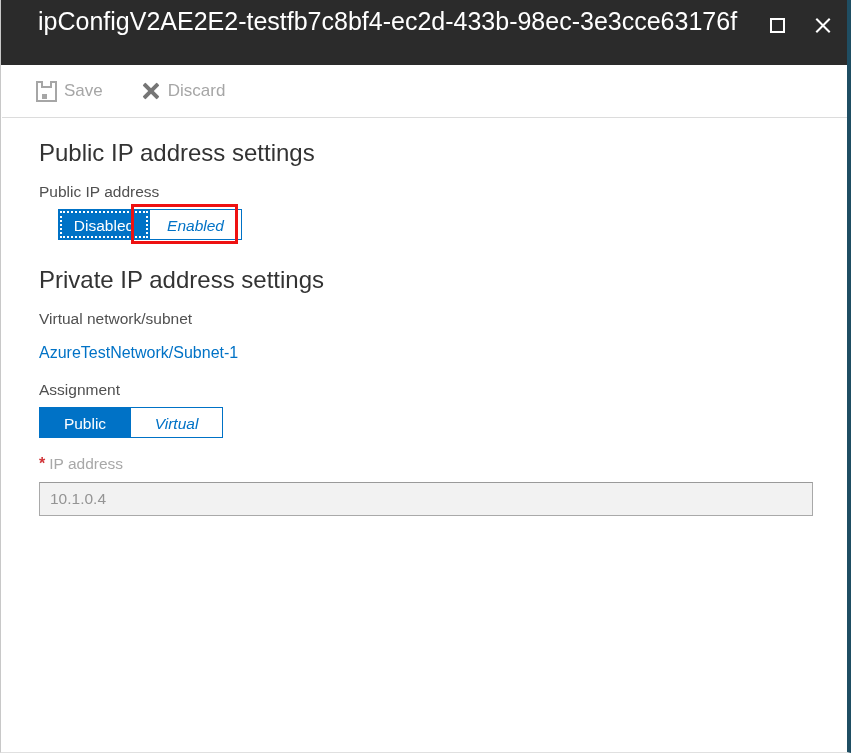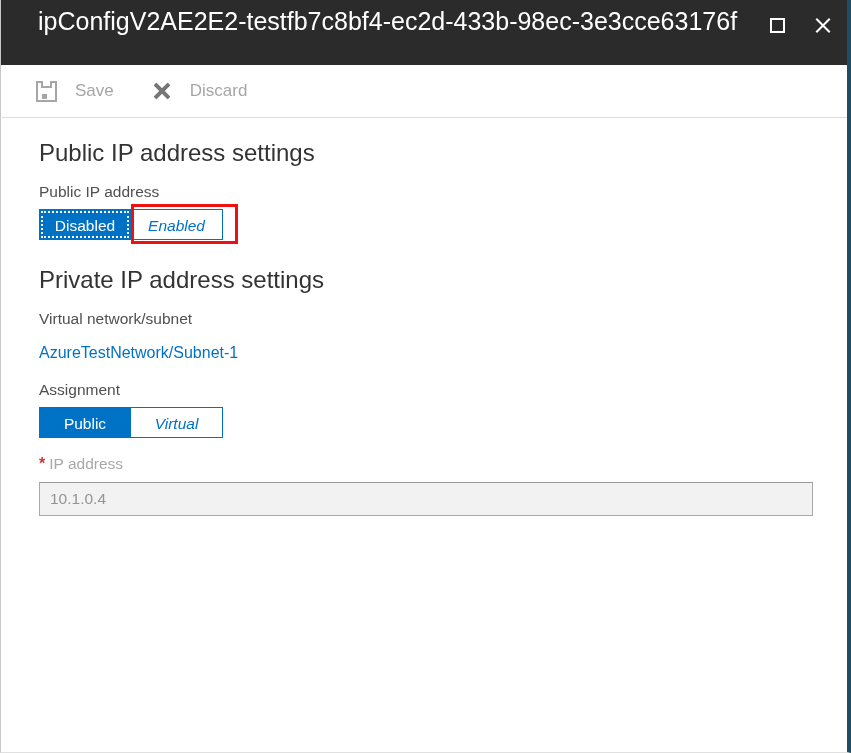--- a/index.html
+++ b/index.html
@@ -114,21 +114,21 @@
     background: #ffffff;
     border-bottom: 1px solid #dcdcdc;
     box-sizing: border-box;
     display: flex;
     align-items: center;
     padding-left: 34px;
   }
   .cmd-btn {
     display: flex;
     align-items: center;
-    gap: 18px;
+    gap: 7px;
     background: transparent;
     border: 0;
     padding: 4px 8px 4px 0;
     margin-right: 30px;
     cursor: default;
     font-family: inherit;
   }
   .cmd-label {
     font-size: 17px;
     color: #a6a6a6;
@@ -248,20 +248,21 @@
     color: #0072c6;
   }
   .toggle-btn.selected {
     background: #0072c6;
     color: #ffffff;
     border-color: #0072c6;
   }
   .toggle-btn.focused {
     outline: 2px dotted #ffffff;
     outline-offset: -4px;
+    margin-left: 19px;
   }
   .toggle-btn + .toggle-btn {
     border-left: 0;
     font-style: italic;
   }
 
   
   .annotation-box {
     position: absolute;
     border: 3px solid #ee1111;

